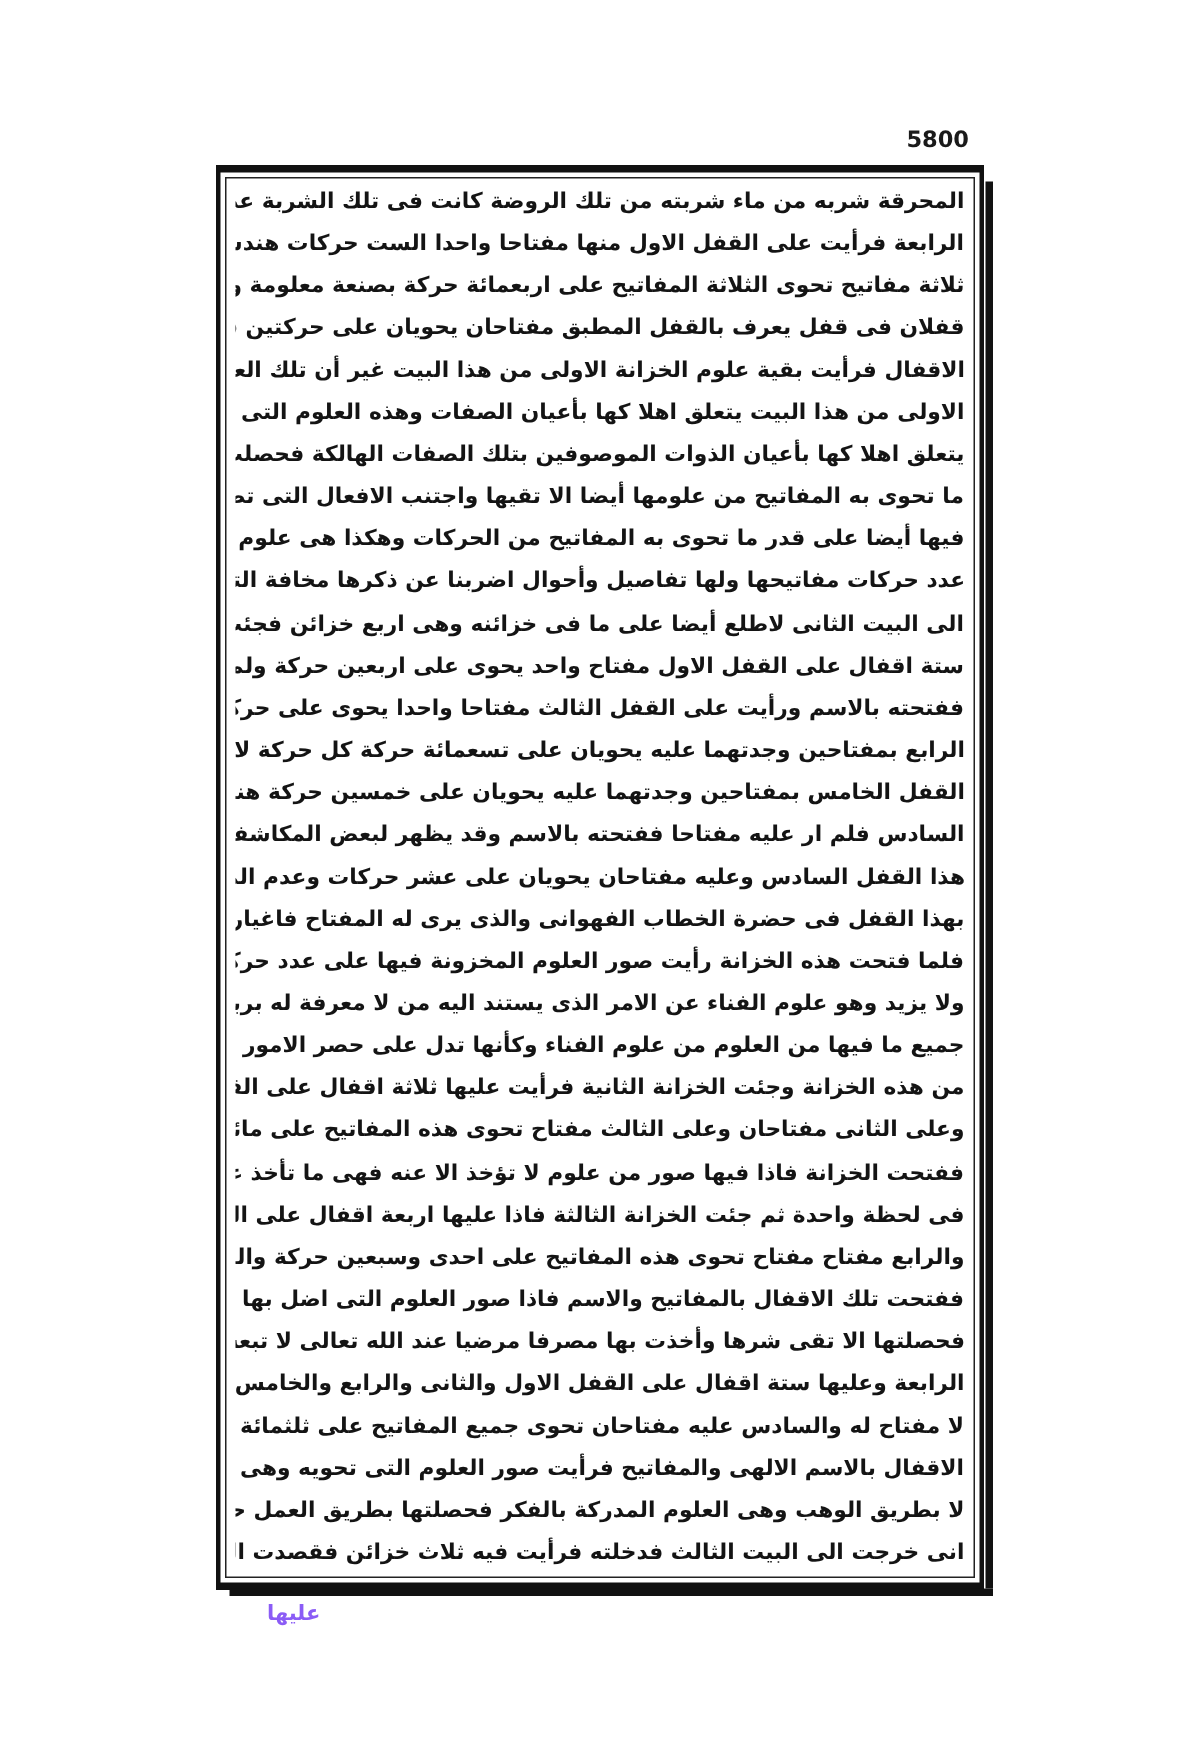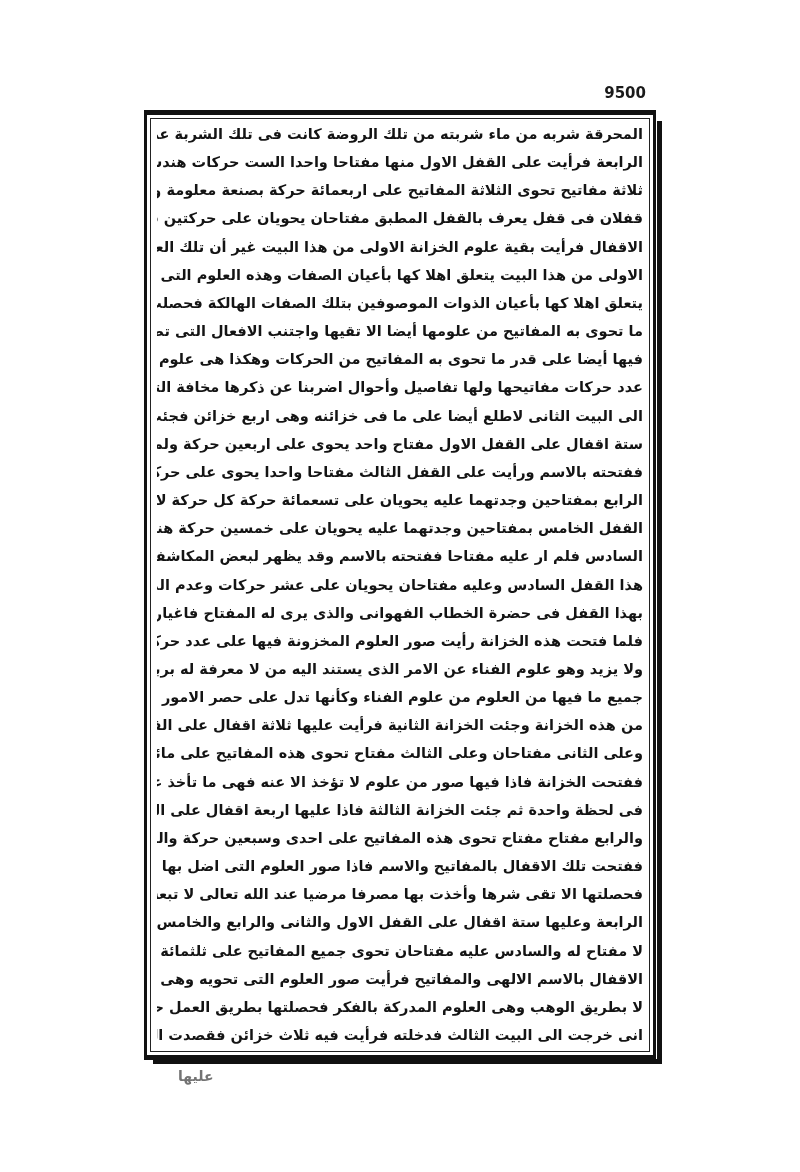--- a/index.html
+++ b/index.html
@@ -28,27 +28,27 @@
     direction: rtl; display: flex; flex-direction: column; justify-content: space-between;
   }
   .line {
     direction: rtl; text-align: justify; text-align-last: justify;
     font-family: "DejaVu Sans", sans-serif; font-size: 14.5px; font-weight: bold;
     line-height: 27px; height: 27px; white-space: nowrap; overflow: hidden;
     color: #141414; letter-spacing: -0.4px;
   }
   .catchword {
     position: absolute; left: 178px; top: 1068px;
-    direction: rtl; font-family: "DejaVu Sans", sans-serif; font-size: 14px; font-weight: bold; color: #737373;
+    direction: rtl; font-family: "DejaVu Sans", sans-serif; font-size: 14px; font-weight: bold; color: #8b5cf6;
   }
 </style>
 </head>
 <body>
 
-<div class="page-number">9500</div>
+<div class="page-number">5800</div>
 
 <div class="frame-outer">
   <div class="frame-shadow-right"></div>
   <div class="frame-shadow-bottom"></div>
   <div class="frame-inner"></div>
   <div class="text-block" id="text-block">
       <div class="line">المحرقة شربه من ماء شربته من تلك الروضة كانت فى تلك الشربة عصمتى ثم انتقلت الى الخزانة</div>
       <div class="line">الرابعة فرأيت على القفل الاول منها مفتاحا واحدا الست حركات هندسية وعلى القفل الثانى</div>
       <div class="line">ثلاثة مفاتيح تحوى الثلاثة المفاتيح على اربعمائة حركة بصنعة معلومة وعلى القفل الثالث وهو</div>
       <div class="line">قفلان فى قفل يعرف بالقفل المطبق مفتاحان يحويان على حركتين فى اربع حركات ففتحت</div>

